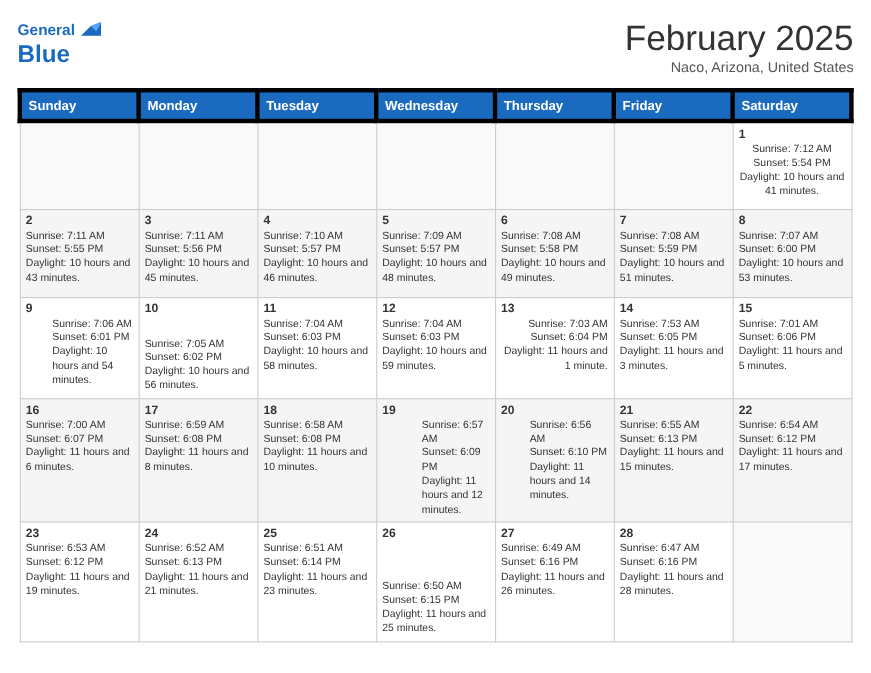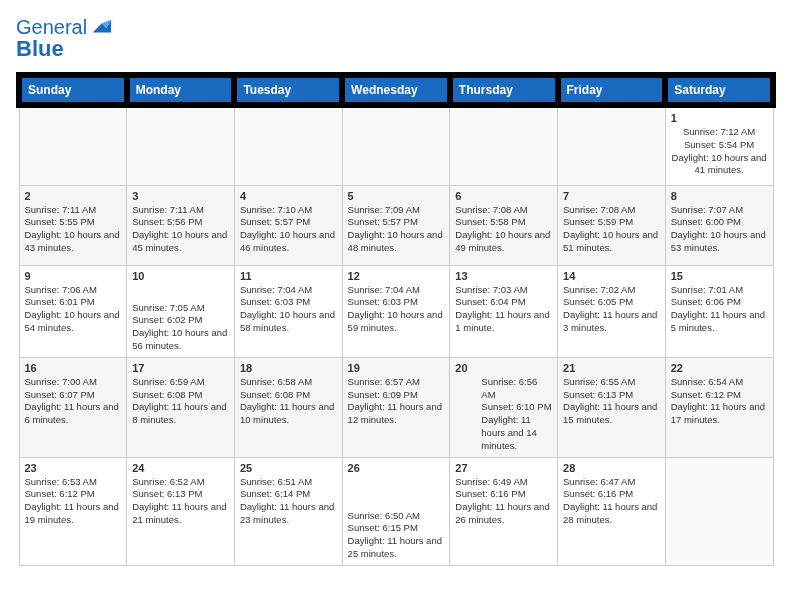--- a/index.html
+++ b/index.html
@@ -14,22 +14,22 @@
       display: flex;
       justify-content: space-between;
       align-items: flex-start;
       margin-bottom: 12px;
     }
     .logo {
       display: flex;
       align-items: flex-start;
     }
     .logo-text {
-      font-size: 20px;
-      font-weight: normal;
+      font-size: 14px;
+      font-weight: bold;
       color: #333;
       line-height: 1;
     }
     .logo-text .blue { color: #1a6abf; }
     .logo-icon {
       width: 22px;
       height: 22px;
       margin-left: 2px;
     }
     .title-block {
@@ -49,21 +49,21 @@
       border-collapse: collapse;
       border: 1px solid #ccc;
     }
     .calendar th {
       background: #1a6abf;
       color: #fff;
       font-size: 12px;
       font-weight: bold;
       padding: 5px 6px;
       text-align: left;
-      border: 6px solid #000000;
+      border: 4px solid #000000;
     }
     .calendar td {
       vertical-align: top;
       border: 1px solid #ccc;
       padding: 4px 5px;
       width: calc(100% / 7);
       height: 80px;
       font-size: 10px;
       color: #333;
     }
@@ -98,20 +98,24 @@
         <svg class="logo-icon" viewBox="0 0 24 24">
           <polygon points="4,18 14,8 19,13 24,4 24,18" fill="#1a6abf"></polygon>
           <polygon points="14,8 19,13 24,4" fill="#4da6ff"></polygon>
         </svg>
       </div>
       <div style="display:flex;align-items:flex-start;">
         <span class="logo-text blue" style="font-size:22px;font-weight:bold;color:#1a6abf;">Blue</span>
       </div>
     </div>
   </div>
+  <div class="title-block">
+    <div class="month-title">February 2025</div>
+    <div class="subtitle">Naco, Arizona, United States</div>
+  </div>
 </div>
 
 <table class="calendar">
   <thead>
     <tr>
     <th>Sunday</th>
         <th>Monday</th>
         <th>Tuesday</th>
         <th>Wednesday</th>
         <th>Thursday</th>
@@ -174,21 +178,21 @@
         <td>
           <span class="day-num">8</span>
           <div class="day-info" style="white-space: pre-line;">Sunrise: 7:07 AM
 Sunset: 6:00 PM
 Daylight: 10 hours and 53 minutes.</div>
         </td>
       </tr>
       <tr>
         <td>
           <span class="day-num">9</span>
-          <div class="day-info" style="white-space: pre-line;">Sunrise: 7:06 AM
+          <div class="day-info" style="white-space: pre-line; margin-left: 24px;">Sunrise: 7:06 AM
 Sunset: 6:01 PM
 Daylight: 10 hours and 54 minutes.</div>
         </td>
         <td>
           <span class="day-num">10</span>
           <div class="day-info" style="white-space: pre-line; margin-top: 20px;">Sunrise: 7:05 AM
 Sunset: 6:02 PM
 Daylight: 10 hours and 56 minutes.</div>
         </td>
         <td>
@@ -198,27 +202,27 @@
 Daylight: 10 hours and 58 minutes.</div>
         </td>
         <td>
           <span class="day-num">12</span>
           <div class="day-info" style="white-space: pre-line;">Sunrise: 7:04 AM
 Sunset: 6:03 PM
 Daylight: 10 hours and 59 minutes.</div>
         </td>
         <td>
           <span class="day-num">13</span>
-          <div class="day-info" style="white-space: pre-line;">Sunrise: 7:03 AM
+          <div class="day-info" style="white-space: pre-line; text-align: right;">Sunrise: 7:03 AM
 Sunset: 6:04 PM
 Daylight: 11 hours and 1 minute.</div>
         </td>
         <td>
           <span class="day-num">14</span>
-          <div class="day-info" style="white-space: pre-line;">Sunrise: 7:02 AM
+          <div class="day-info" style="white-space: pre-line;">Sunrise: 7:53 AM
 Sunset: 6:05 PM
 Daylight: 11 hours and 3 minutes.</div>
         </td>
         <td>
           <span class="day-num">15</span>
           <div class="day-info" style="white-space: pre-line;">Sunrise: 7:01 AM
 Sunset: 6:06 PM
 Daylight: 11 hours and 5 minutes.</div>
         </td>
       </tr>
@@ -236,21 +240,21 @@
 Daylight: 11 hours and 8 minutes.</div>
         </td>
         <td>
           <span class="day-num">18</span>
           <div class="day-info" style="white-space: pre-line;">Sunrise: 6:58 AM
 Sunset: 6:08 PM
 Daylight: 11 hours and 10 minutes.</div>
         </td>
         <td>
           <span class="day-num">19</span>
-          <div class="day-info" style="white-space: pre-line;">Sunrise: 6:57 AM
+          <div class="day-info" style="white-space: pre-line; margin-left: 36px;">Sunrise: 6:57 AM
 Sunset: 6:09 PM
 Daylight: 11 hours and 12 minutes.</div>
         </td>
         <td>
           <span class="day-num">20</span>
           <div class="day-info" style="white-space: pre-line; margin-left: 26px;">Sunrise: 6:56 AM
 Sunset: 6:10 PM
 Daylight: 11 hours and 14 minutes.</div>
         </td>
         <td>

